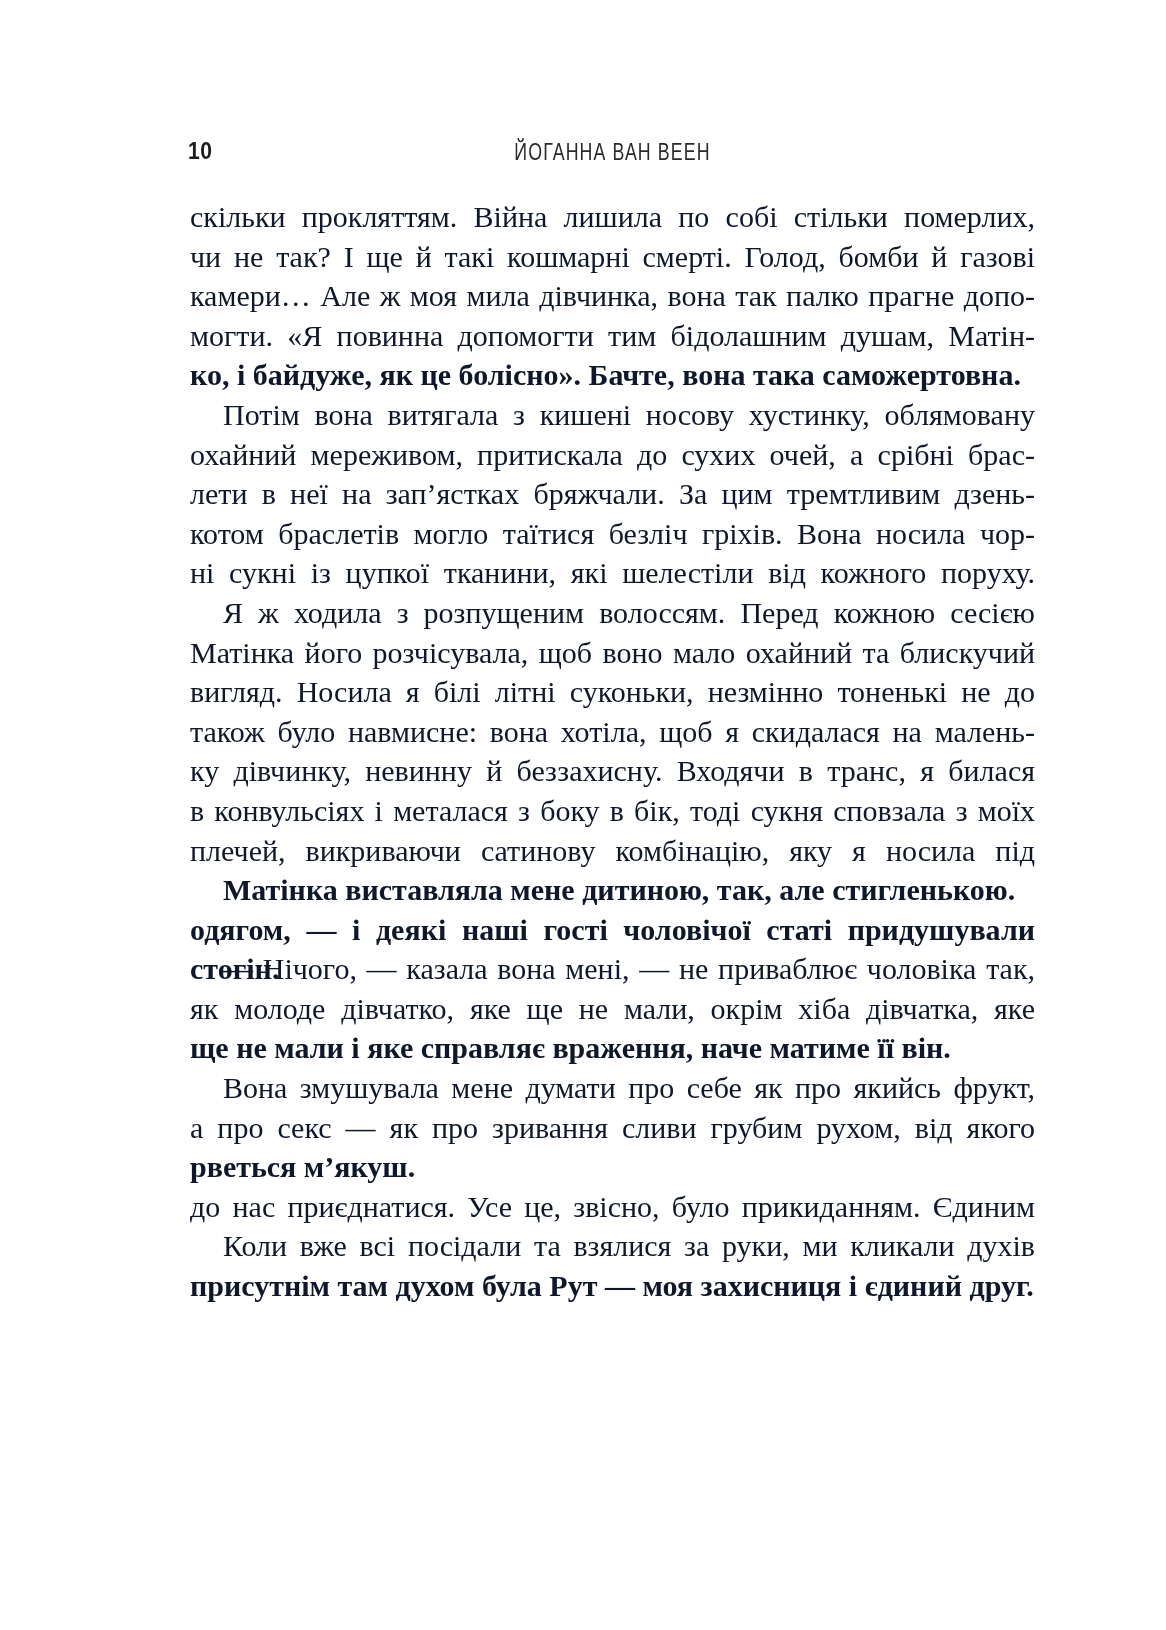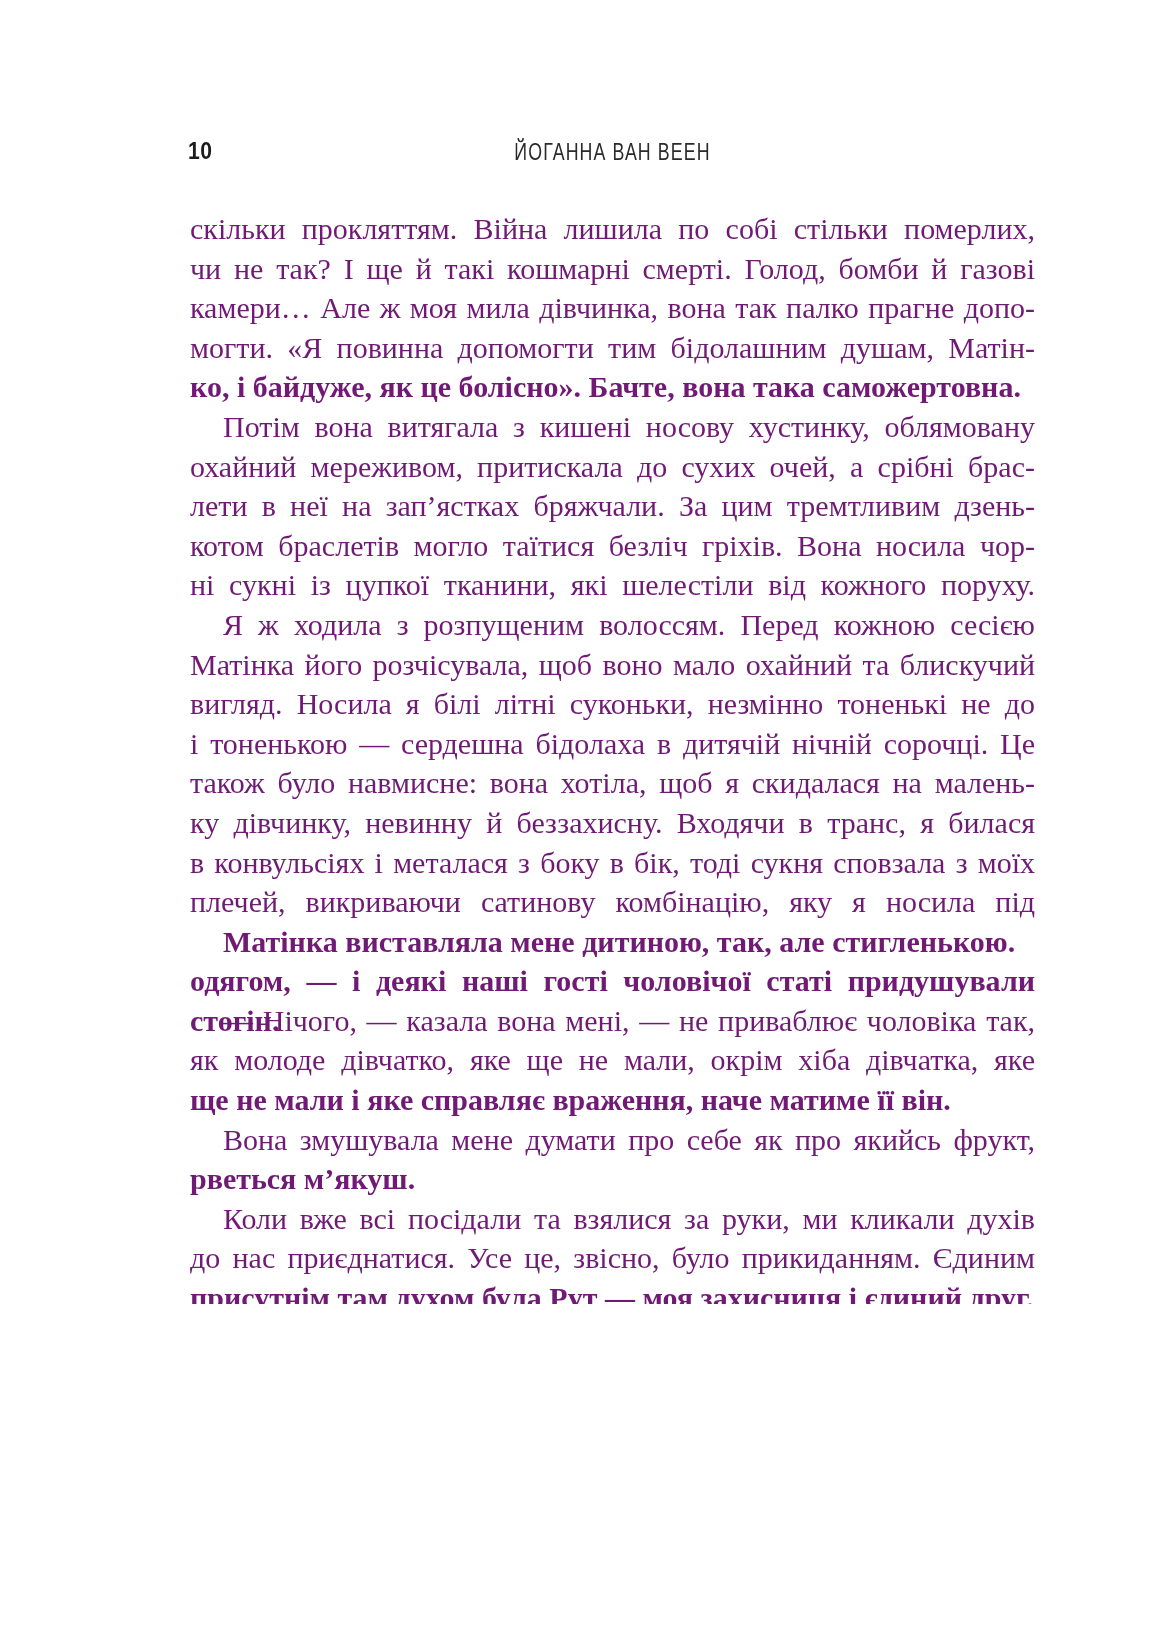--- a/index.html
+++ b/index.html
@@ -40,26 +40,26 @@
     line-height: 22px;
     color: #2a2a2a;
     letter-spacing: 1.5px;
     transform: scaleX(0.74);
     transform-origin: center center;
     white-space: nowrap;
   }
   
   .body-text {
     position: absolute;
-    top: 209px;
+    top: 197px;
     left: 190px;
     width: 845px;
     font-family: "Liberation Serif", "DejaVu Serif", serif;
     font-size: 30px;
-    color: #701a75;
+    color: #0f172a;
   }
   .line {
     line-height: 39.6px;
     height: 39.6px;
     text-align: justify;
     text-align-last: justify;
     text-justify: inter-word;
     white-space: normal;
     overflow: visible;
   }
@@ -84,29 +84,29 @@
       <div class="line">могти. «Я повинна допомогти тим бідолашним душам, Матін-</div>
       <div class="line para-end">ко, і байдуже, як це болісно». Бачте, вона така саможертовна.</div>
       <div class="line indent">Потім вона витягала з кишені носову хустинку, облямовану</div>
       <div class="line">охайний мереживом, притискала до сухих очей, а срібні брас-</div>
       <div class="line">лети в неї на зап’ястках бряжчали. За цим тремтливим дзень-</div>
       <div class="line">котом браслетів могло таїтися безліч гріхів. Вона носила чор-</div>
       <div class="line">ні сукні із цупкої тканини, які шелестіли від кожного поруху.</div>
       <div class="line indent">Я ж ходила з розпущеним волоссям. Перед кожною сесією</div>
       <div class="line">Матінка його розчісувала, щоб воно мало охайний та блискучий</div>
       <div class="line">вигляд. Носила я білі літні суконьки, незмінно тоненькі не до</div>
-      <div class="line">і тоненькою — сердешна бідолаха в дитячій нічній сорочці. Це</div>
       <div class="line">також було навмисне: вона хотіла, щоб я скидалася на малень-</div>
       <div class="line">ку дівчинку, невинну й беззахисну. Входячи в транс, я билася</div>
       <div class="line">в конвульсіях і металася з боку в бік, тоді сукня сповзала з моїх</div>
       <div class="line">плечей, викриваючи сатинову комбінацію, яку я носила під</div>
       <div class="line indent para-end">Матінка виставляла мене дитиною, так, але стигленькою.</div>
       <div class="line para-end">одягом, — і деякі наші гості чоловічої статі придушували стогін.</div>
       <div class="line indent">— Нічого, — казала вона мені, — не приваблює чоловіка так,</div>
       <div class="line">як молоде дівчатко, яке ще не мали, окрім хіба дівчатка, яке</div>
       <div class="line para-end">ще не мали і яке справляє враження, наче матиме її він.</div>
       <div class="line indent">Вона змушувала мене думати про себе як про якийсь фрукт,</div>
+      <div class="line">а про секс — як про зривання сливи грубим рухом, від якого</div>
       <div class="line para-end">рветься м’якуш.</div>
+      <div class="line">до нас приєднатися. Усе це, звісно, було прикиданням. Єдиним</div>
       <div class="line indent">Коли вже всі посідали та взялися за руки, ми кликали духів</div>
-      <div class="line">до нас приєднатися. Усе це, звісно, було прикиданням. Єдиним</div>
       <div class="line para-end">присутнім там духом була Рут — моя захисниця і єдиний друг.</div>
     </div>
 </div>
 
 </body></html>

